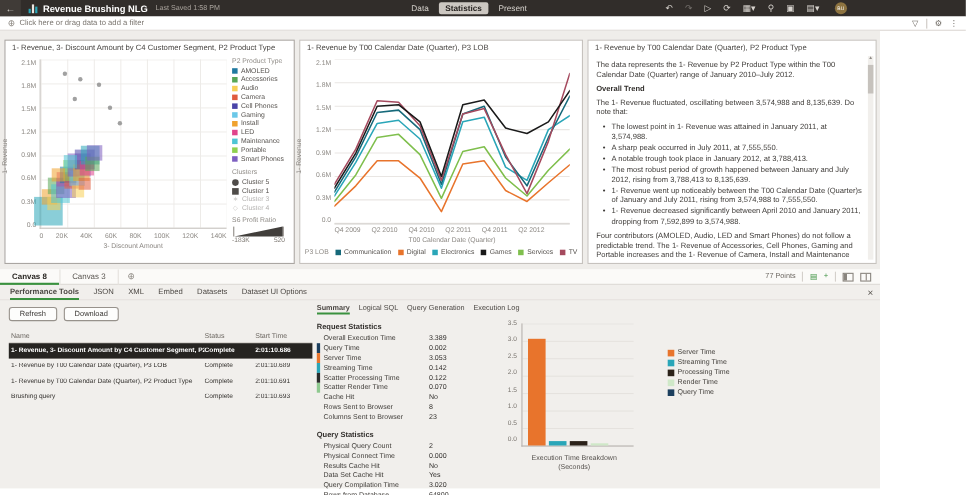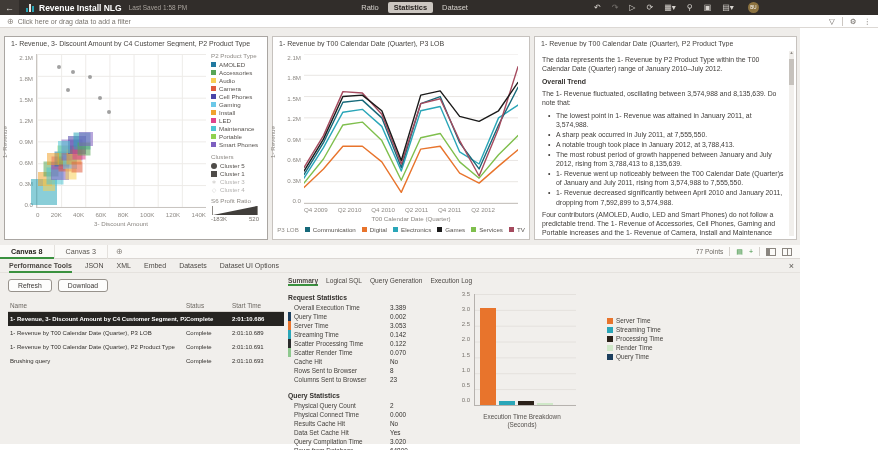--- a/index.html
+++ b/index.html
@@ -140,27 +140,27 @@
 
 <div id="stage">
 
   <header id="topbar">
     <div id="back-btn">←</div>
     <div id="logo">
         <i></i>
         <i></i>
         <i></i>
       </div>
-    <div id="app-title">Revenue Install NLG</div>
+    <div id="app-title">Revenue Brushing NLG</div>
     <div id="last-saved">Last Saved 1:58 PM</div>
     <nav id="mode-tabs">
 
-    <span class="navtab">Ratio</span>
+    <span class="navtab">Data</span>
         <span class="navtab active">Statistics</span>
-        <span class="navtab">Dataset</span>
+        <span class="navtab">Present</span>
       </nav>
     <div id="hicons">
 
     <span class="hic">↶</span>
         <span class="hic dim">↷</span>
         <span class="hic">▷</span>
         <span class="hic">⟳</span>
         <span class="hic">▦▾</span>
         <span class="hic">⚲</span>
         <span class="hic">▣</span>

